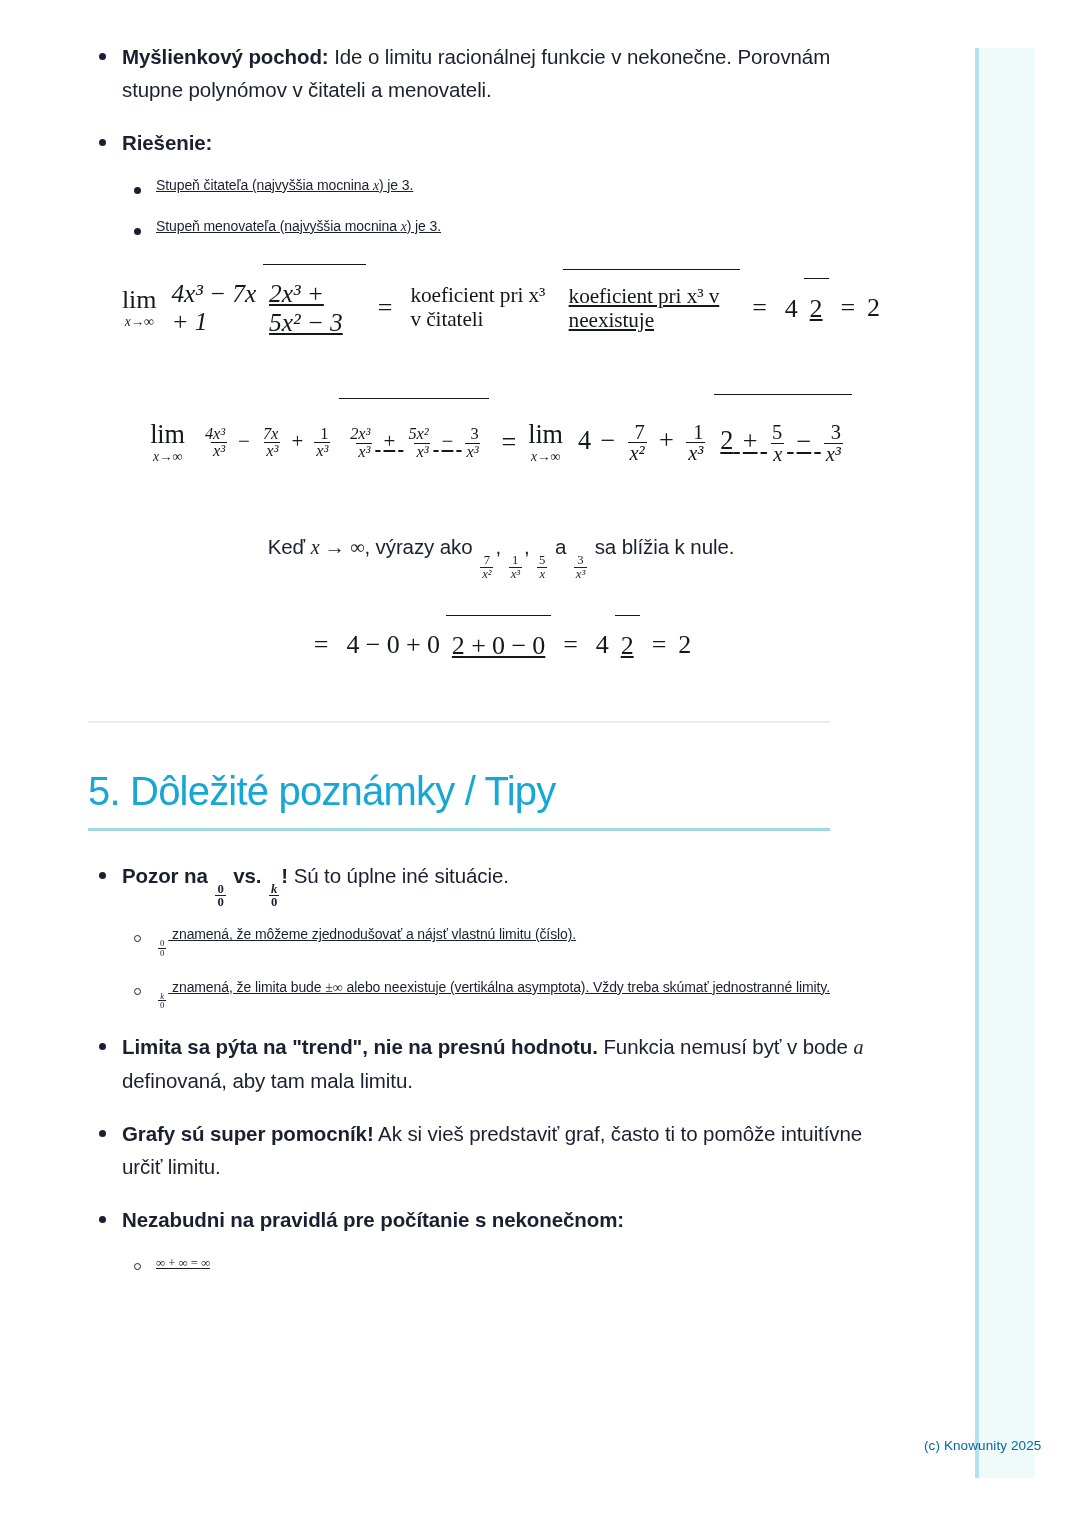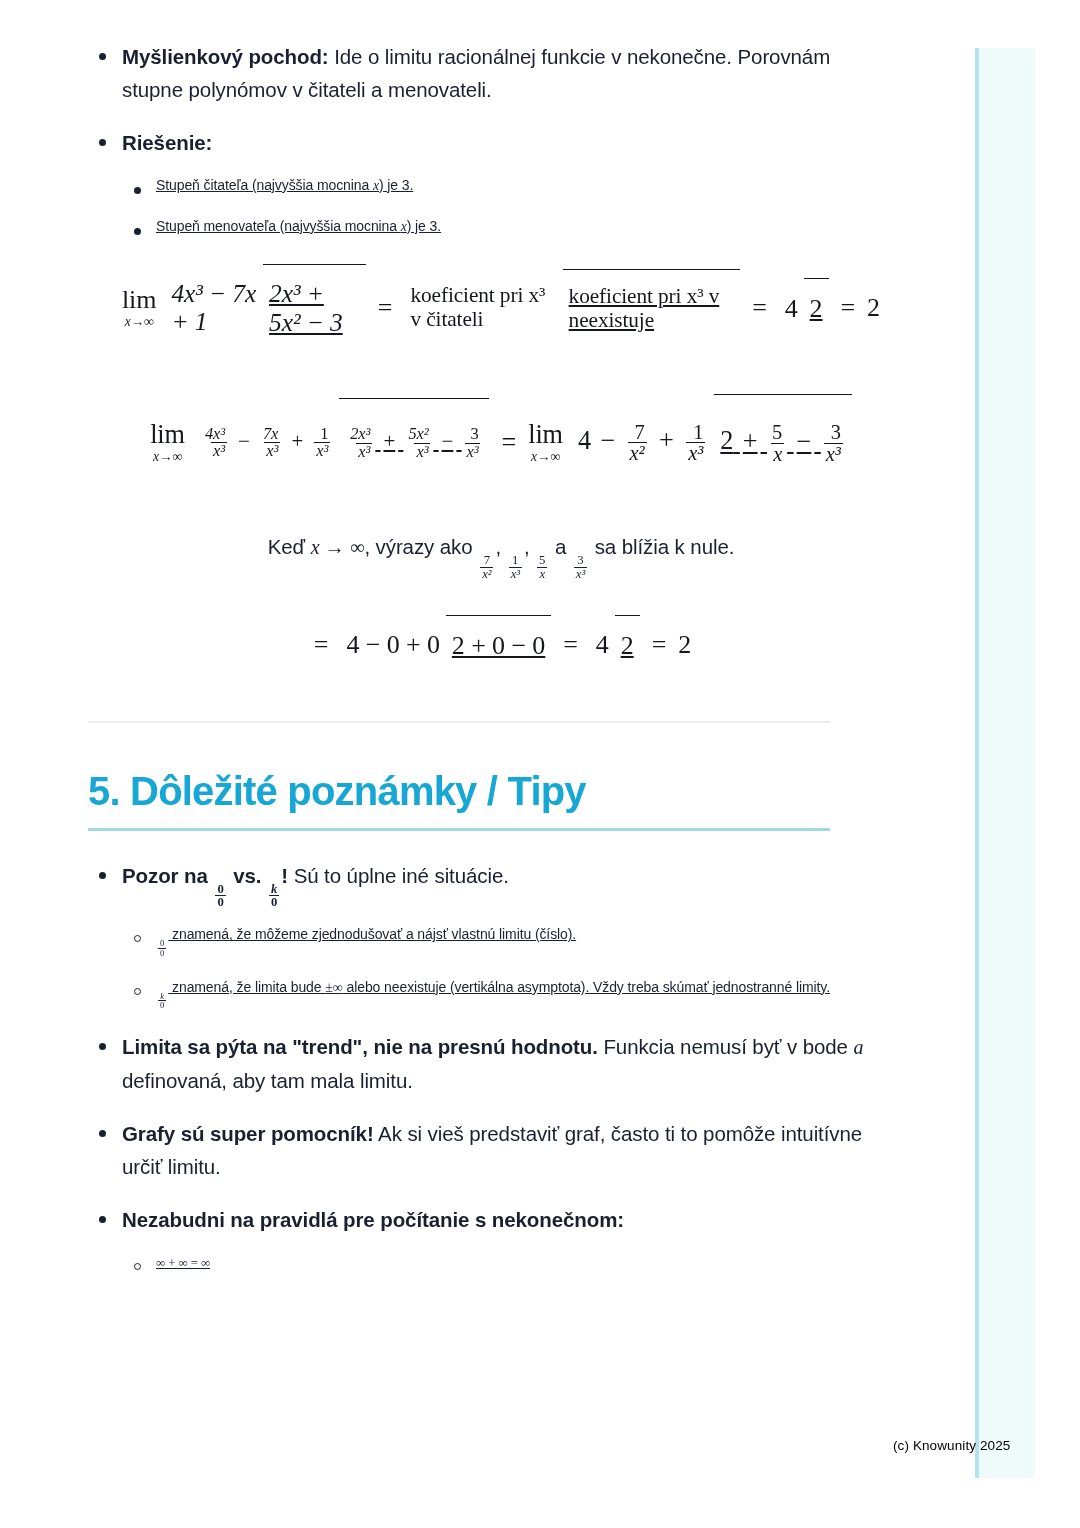--- a/index.html
+++ b/index.html
@@ -184,40 +184,40 @@
   
   .hr-soft {
     height: 2px;
     background: #ececec;
     border: 0;
     margin: 46px 0 0 0;
     width: 742px;
   }
   .section-title {
     font-size: 40px;
-    font-weight: 700;
+    font-weight: 400;
     color: #17a7d4;
     letter-spacing: -0.8px;
     margin: 46px 0 14px 0;
   }
   .hr-accent {
     height: 3px;
     background: #9fd8e5;
     border: 0;
     margin: 0 0 28px 0;
     width: 742px;
   }
 
   
   .watermark {
     position: absolute;
-    left: 893px;
+    left: 924px;
     top: 1438px;
     font-size: 13.5px;
-    color: #000000;
+    color: #0369a1;
     letter-spacing: 0.1px;
     white-space: nowrap;
   }
 </style>
 </head>
 <body>
 
 <div class="edge-panel"></div>
 
 <div class="page">

